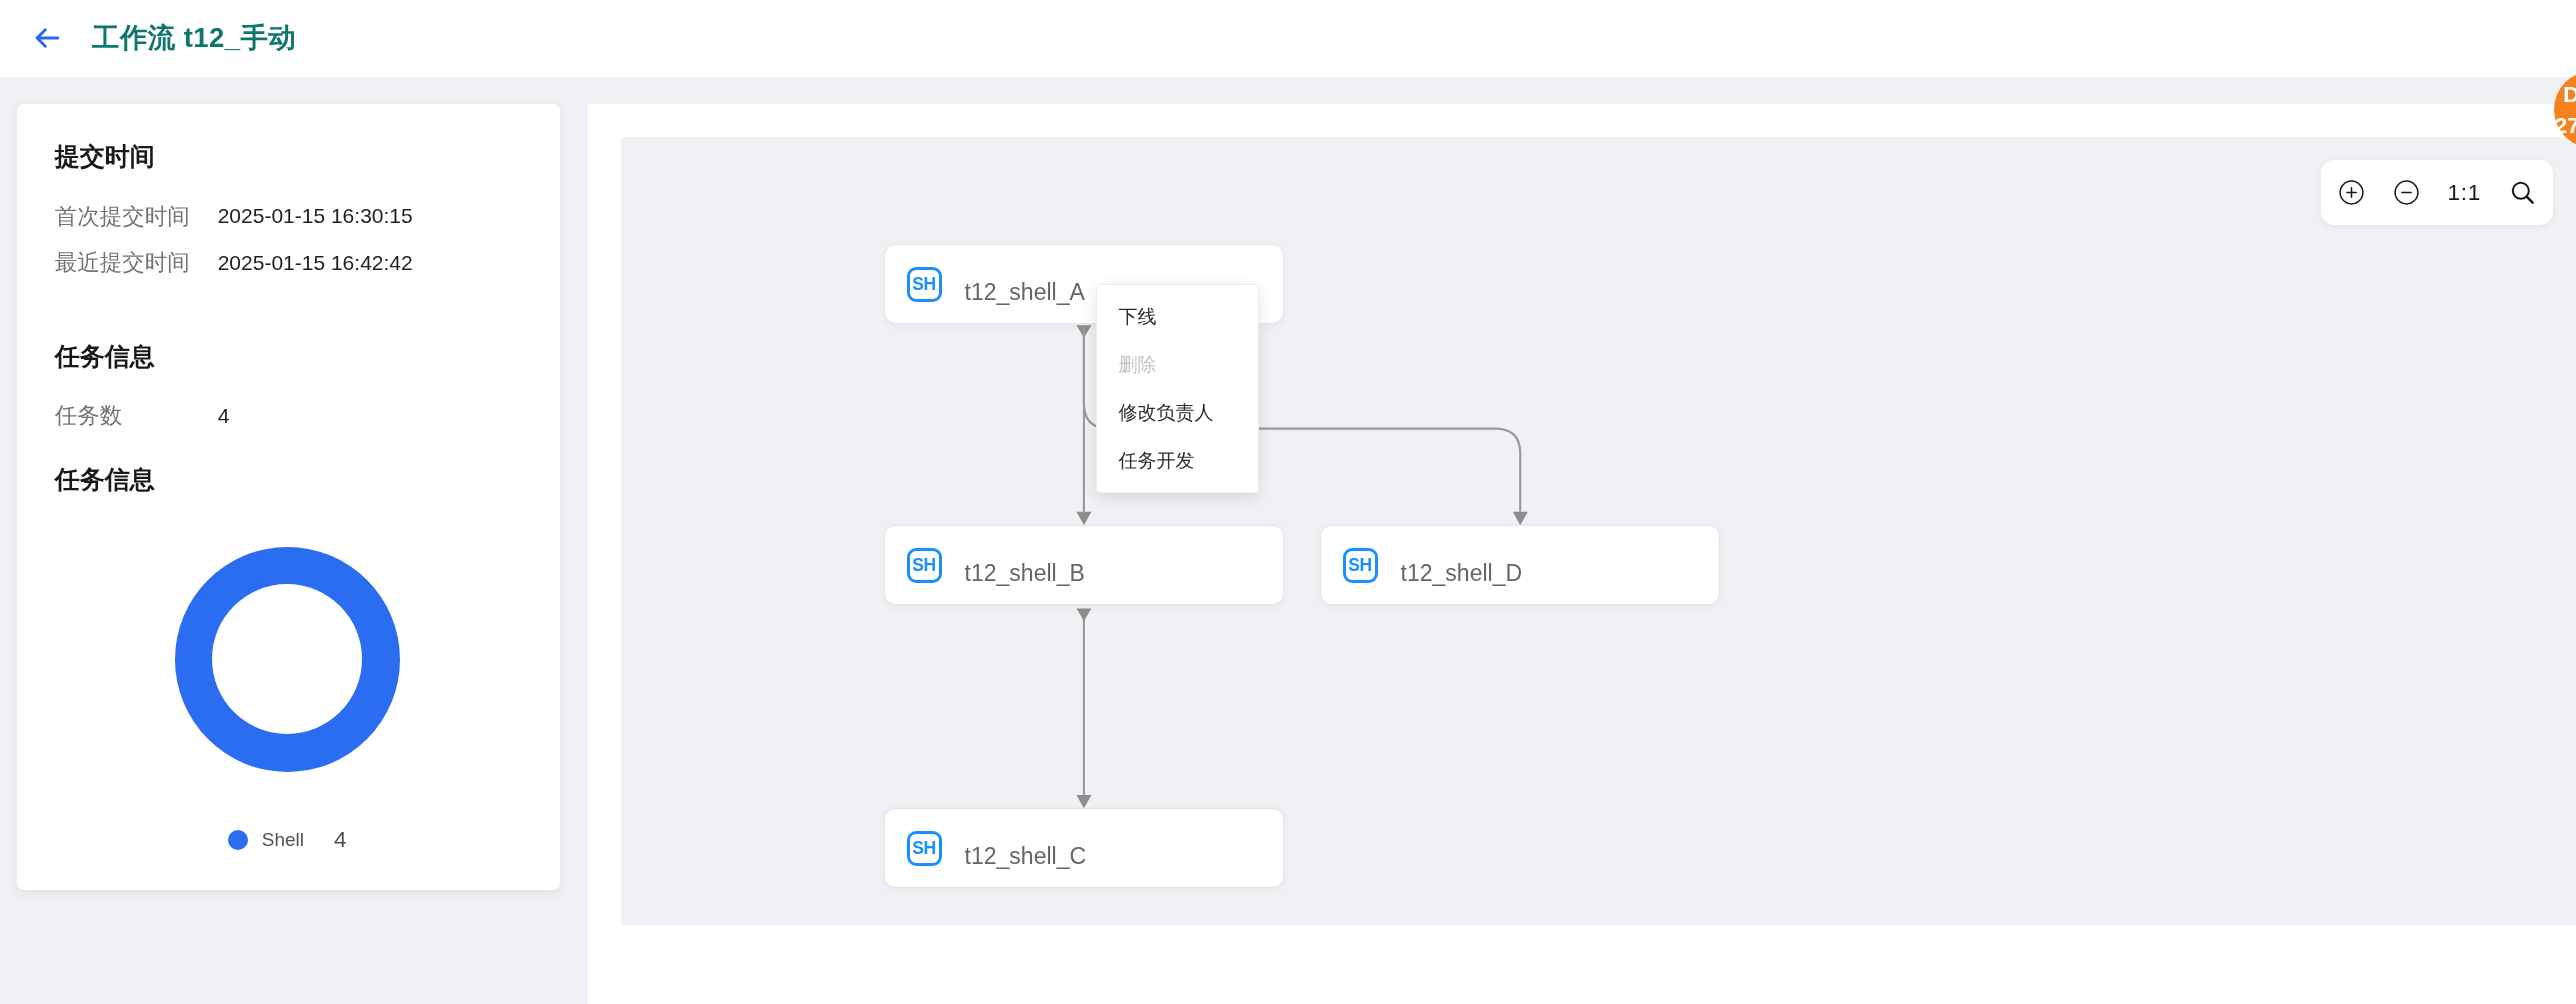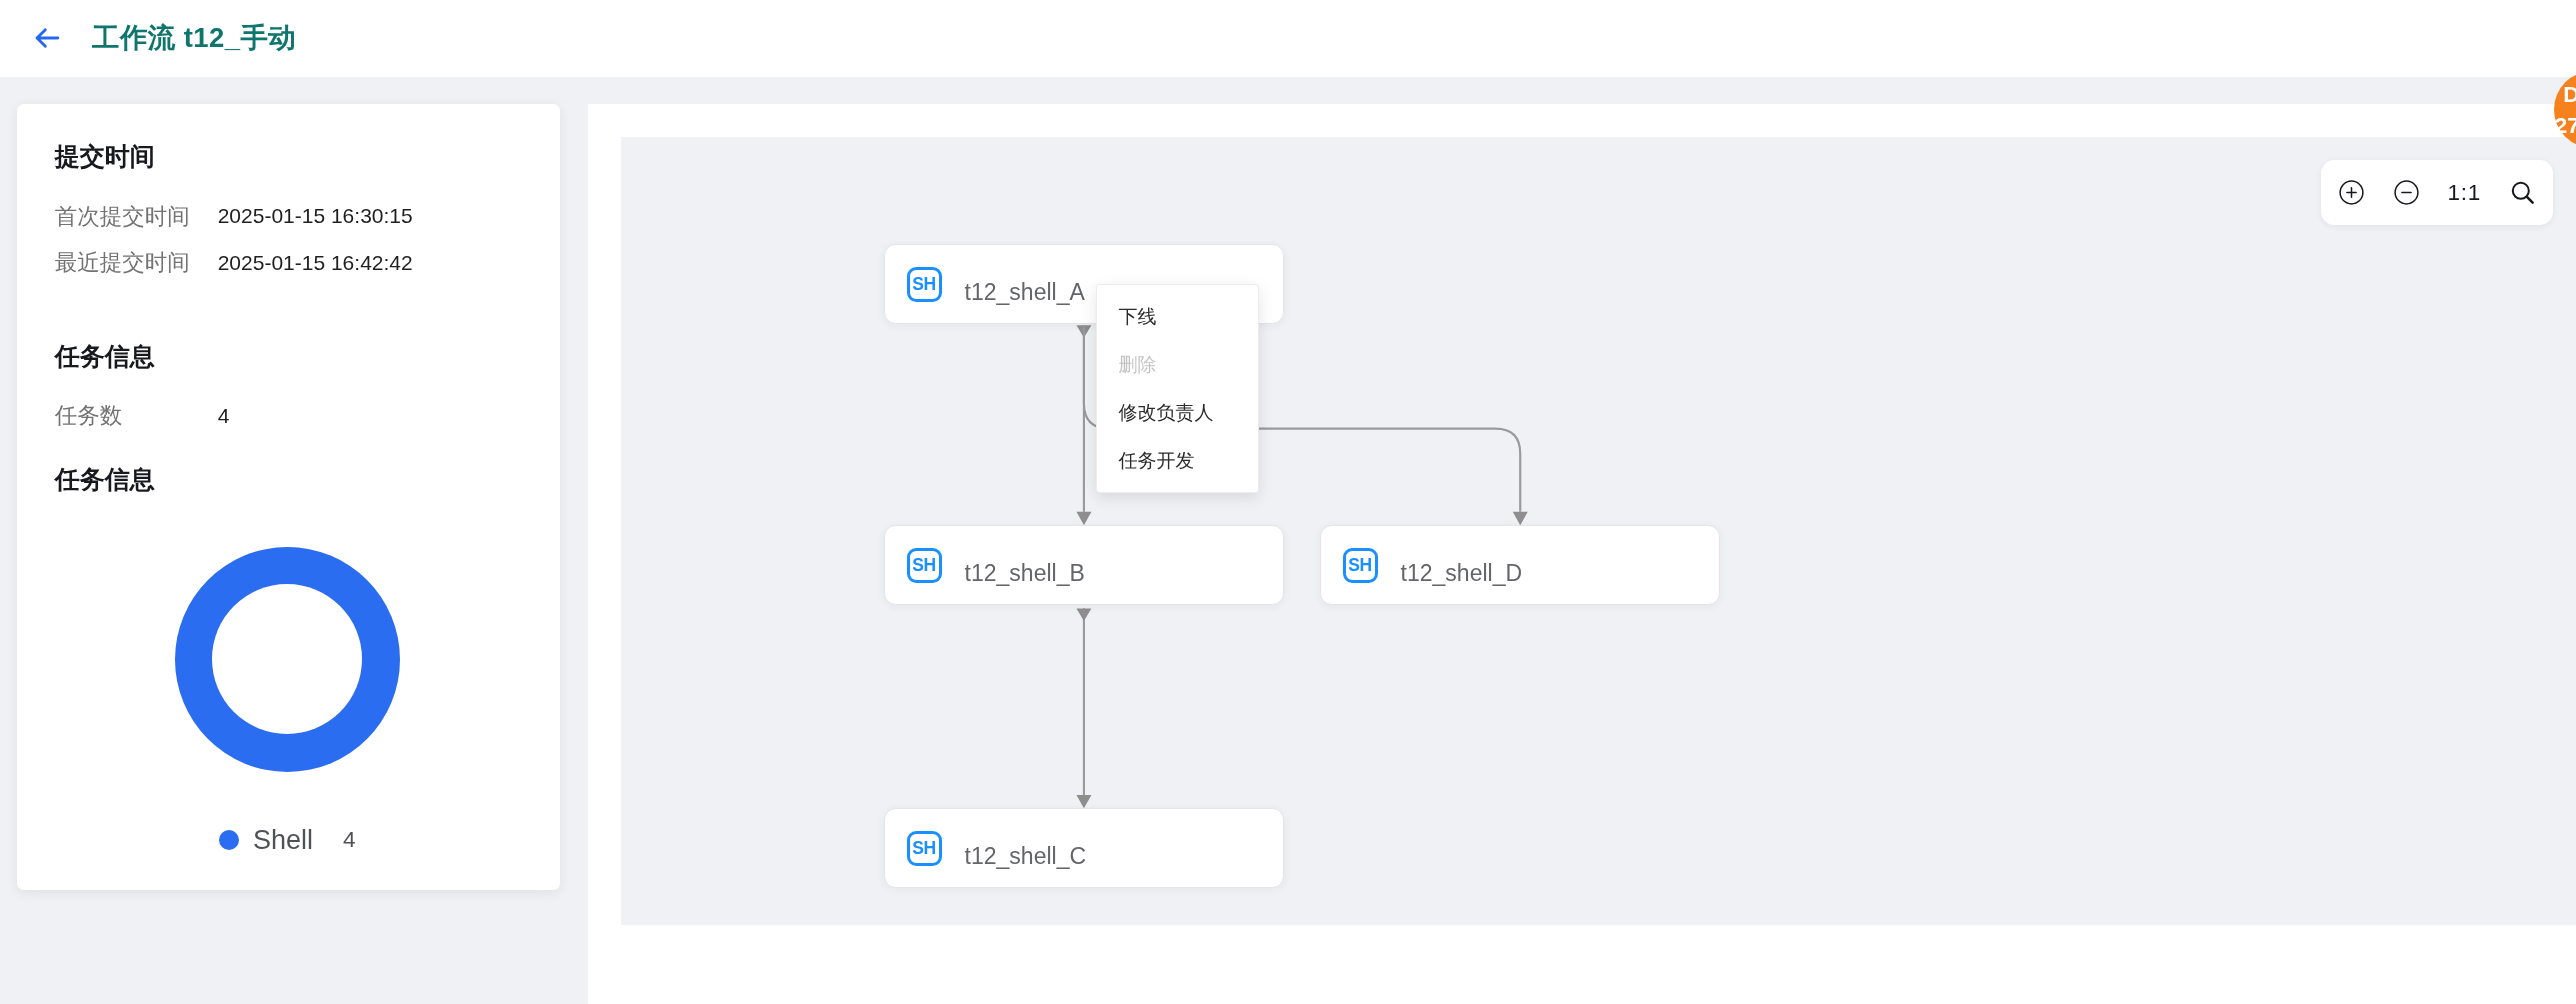--- a/index.html
+++ b/index.html
@@ -22,21 +22,21 @@
   .kv-row { display:flex; align-items:center; height:30px; }
   .kv-label { width:163px; font-size:22.5px; color:#737373; }
   .kv-value { font-size:21px; color:#1f1f1f; }
   .mt36{margin-top:30px;} .mt20{margin-top:16.7px;} .mt76{margin-top:63px;} .mt40{margin-top:33px;}
 
   .donut-wrap { margin:53px auto 0; width:225px; height:225px; position:relative; }
   .donut-ring { width:225px; height:225px; border-radius:50%; background:#2b6df0; }
   .donut-hole { position:absolute; left:37px; top:37px; width:150px; height:150px; border-radius:50%; background:#fff; }
   .legend { margin-top:55px; height:27px; display:flex; align-items:center; justify-content:center; }
   .legend-dot { width:20px; height:20px; border-radius:50%; background:#2b6df0; }
-  .legend-label { margin-left:14px; font-size:27px; color:#4e5256; }
+  .legend-label { margin-left:14px; font-size:19px; color:#4e5256; }
   .legend-count { margin-left:30px; font-size:22.5px; color:#4e5256; }
 
   
   .main-panel { position:absolute; left:588px; top:27px; right:0; bottom:0; background:#fff; }
   .dag-canvas { position:absolute; left:33px; top:33px; width:1955px; height:788px; background:#f0f1f4; }
 
   .edges-svg { position:absolute; left:0; top:0; width:1955px; height:788px; }
 
   .dag-node { position:absolute; width:400px; height:80px; background:#fff;
               border:1.7px solid #e3e5e9; border-radius:11.7px;

